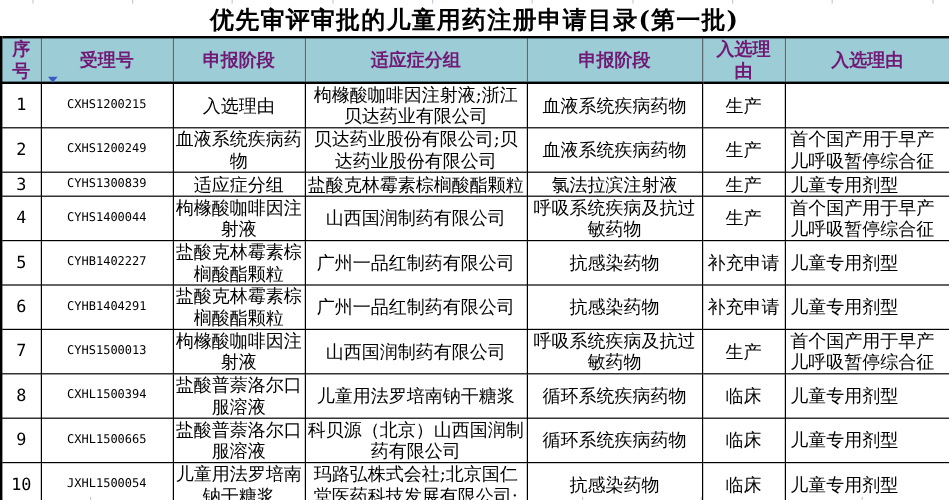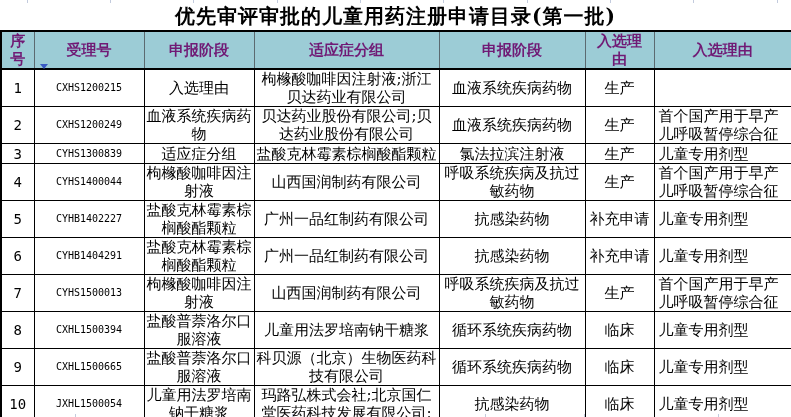--- a/index.html
+++ b/index.html
@@ -188,21 +188,21 @@
       <td>盐酸普萘洛尔口服溶液</td>
       <td>儿童用法罗培南钠干糖浆</td>
       <td>循环系统疾病药物</td>
       <td>临床</td>
       <td class="cell-reason">儿童专用剂型</td>
     </tr>
     <tr>
       <td class="cell-no">9</td>
       <td class="cell-code">CXHL1500665</td>
       <td>盐酸普萘洛尔口服溶液</td>
-      <td>科贝源（北京）生物医药科技有限公司</td>
+      <td>科贝源（北京）山西国润制药有限公司</td>
       <td>循环系统疾病药物</td>
       <td>临床</td>
       <td class="cell-reason">儿童专用剂型</td>
     </tr>
     <tr>
       <td class="cell-no">10</td>
       <td class="cell-code">JXHL1500054</td>
       <td>儿童用法罗培南钠干糖浆</td>
       <td>玛路弘株式会社;北京国仁堂医药科技发展有限公司;</td>
       <td>抗感染药物</td>

